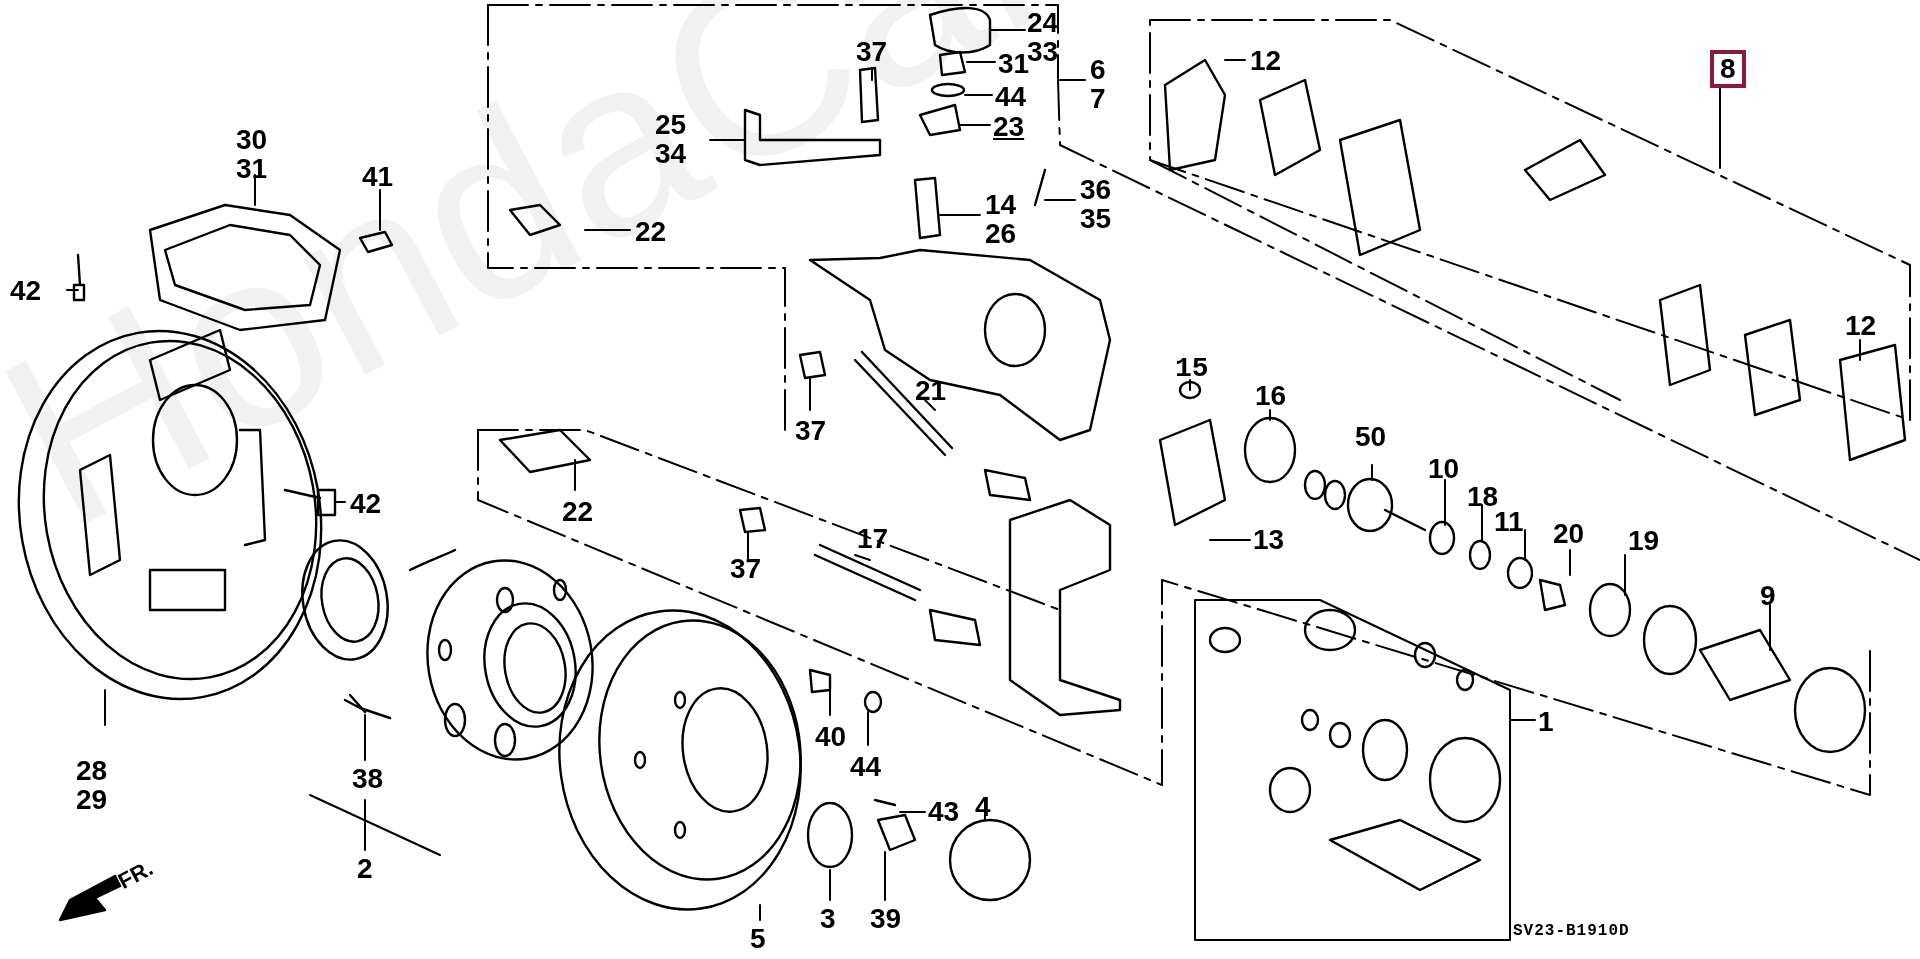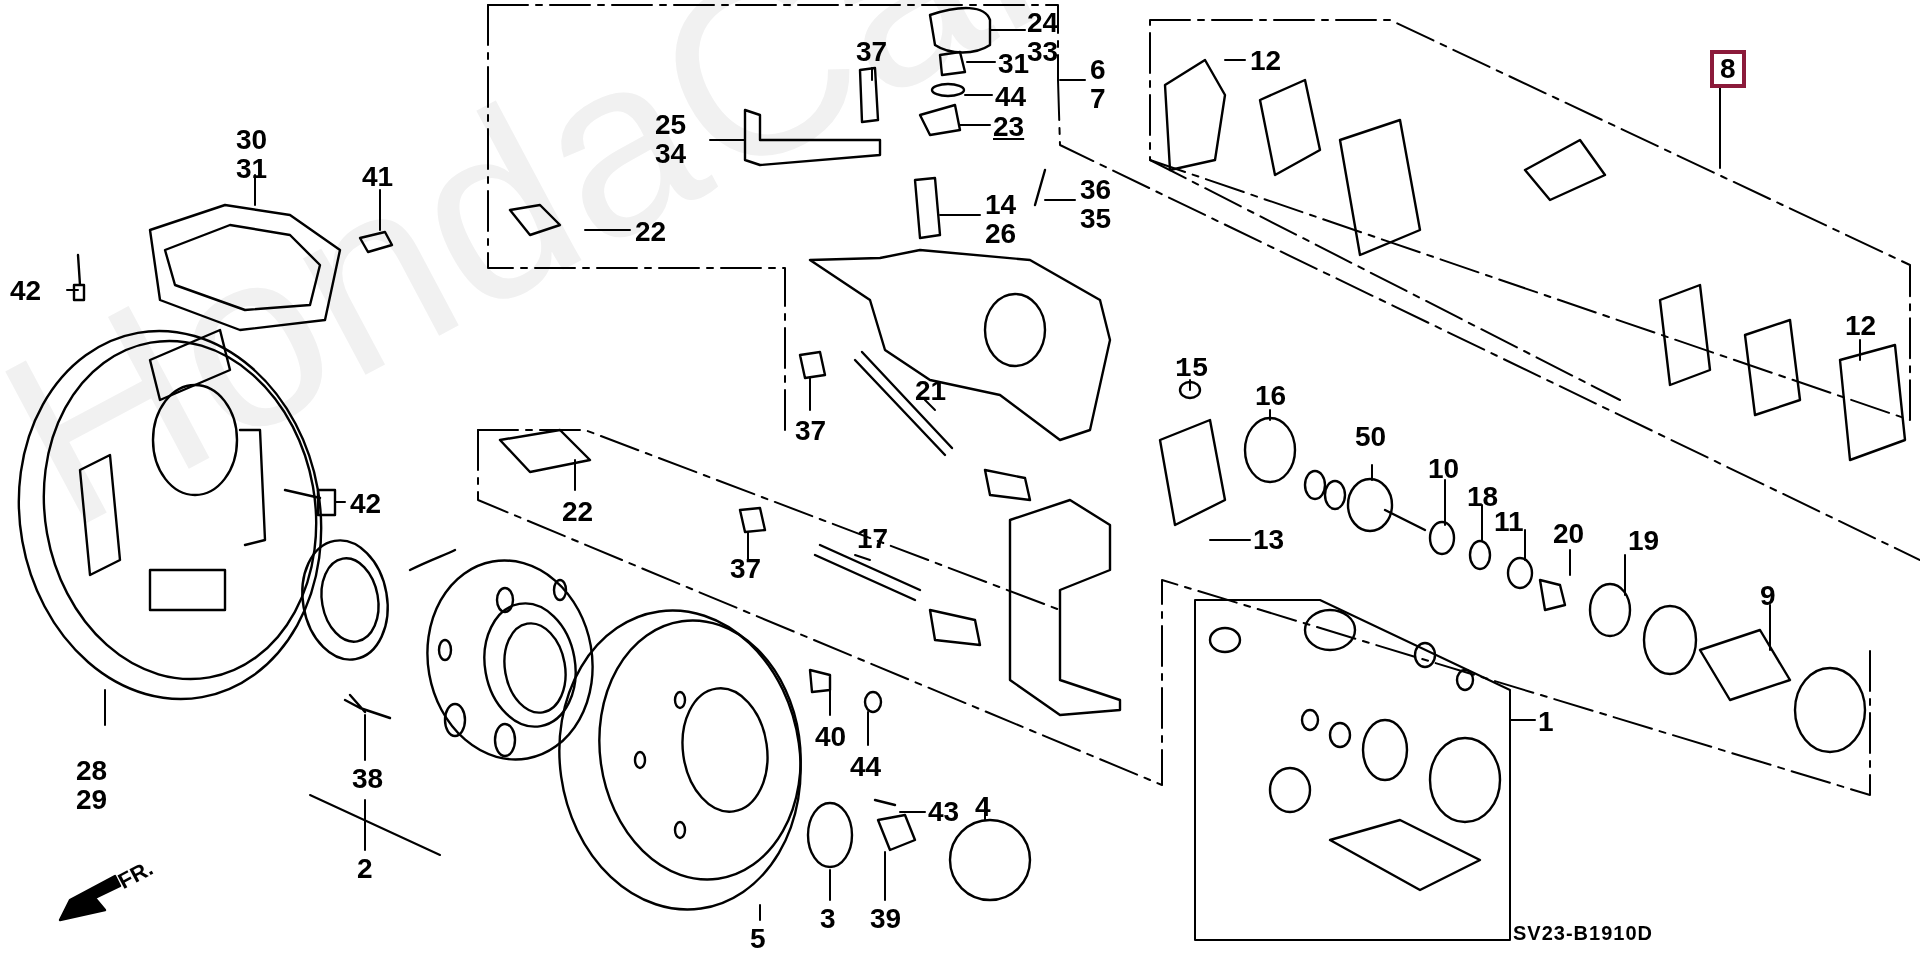--- a/index.html
+++ b/index.html
@@ -1,21 +1,21 @@
 <!DOCTYPE html>
 <html><head>
 <meta charset="utf-8">
 <style>
   html, body { margin:0; padding:0; background:#ffffff; }
   body { width:1920px; height:959px; position:relative; overflow:hidden; font-family:"Liberation Sans", sans-serif; }
   #stage { position:absolute; left:0; top:0; width:1920px; height:959px; }
   .lbl { position:absolute; font-family:"Liberation Sans", sans-serif; font-weight:bold; font-size:28px; color:#000; line-height:1; white-space:nowrap; }
   .lbl2 { line-height:1.05; }
   .ref-box { position:absolute; border:4px solid #8b1a3a; padding:1px 6px; font-weight:bold; font-size:28px; line-height:1; color:#000; background:#fff; }
-  .code { position:absolute; font-family:Liberation Sans, sans-serif; font-weight:bold; font-size:20px; color:#000; letter-spacing:1px; }
+  .code { position:absolute; font-family:Liberation Mono, monospace; font-weight:bold; font-size:16px; color:#000; letter-spacing:1px; }
   .fr { position:absolute; font-family:"Liberation Sans", sans-serif; font-weight:bold; font-size:22px; color:#000; transform:rotate(-28deg); }
   .wm { position:absolute; left:-40px; top:330px; font-family:"Liberation Sans", sans-serif; font-size:250px; color:#f1f1f1; transform:rotate(-28deg); transform-origin:left top; white-space:nowrap; pointer-events:none; }
   svg { position:absolute; left:0; top:0; }
 </style>
 </head>
 <body>
 
 <div id="stage">
   <div class="wm">HondaCarMine.ru</div>
 

